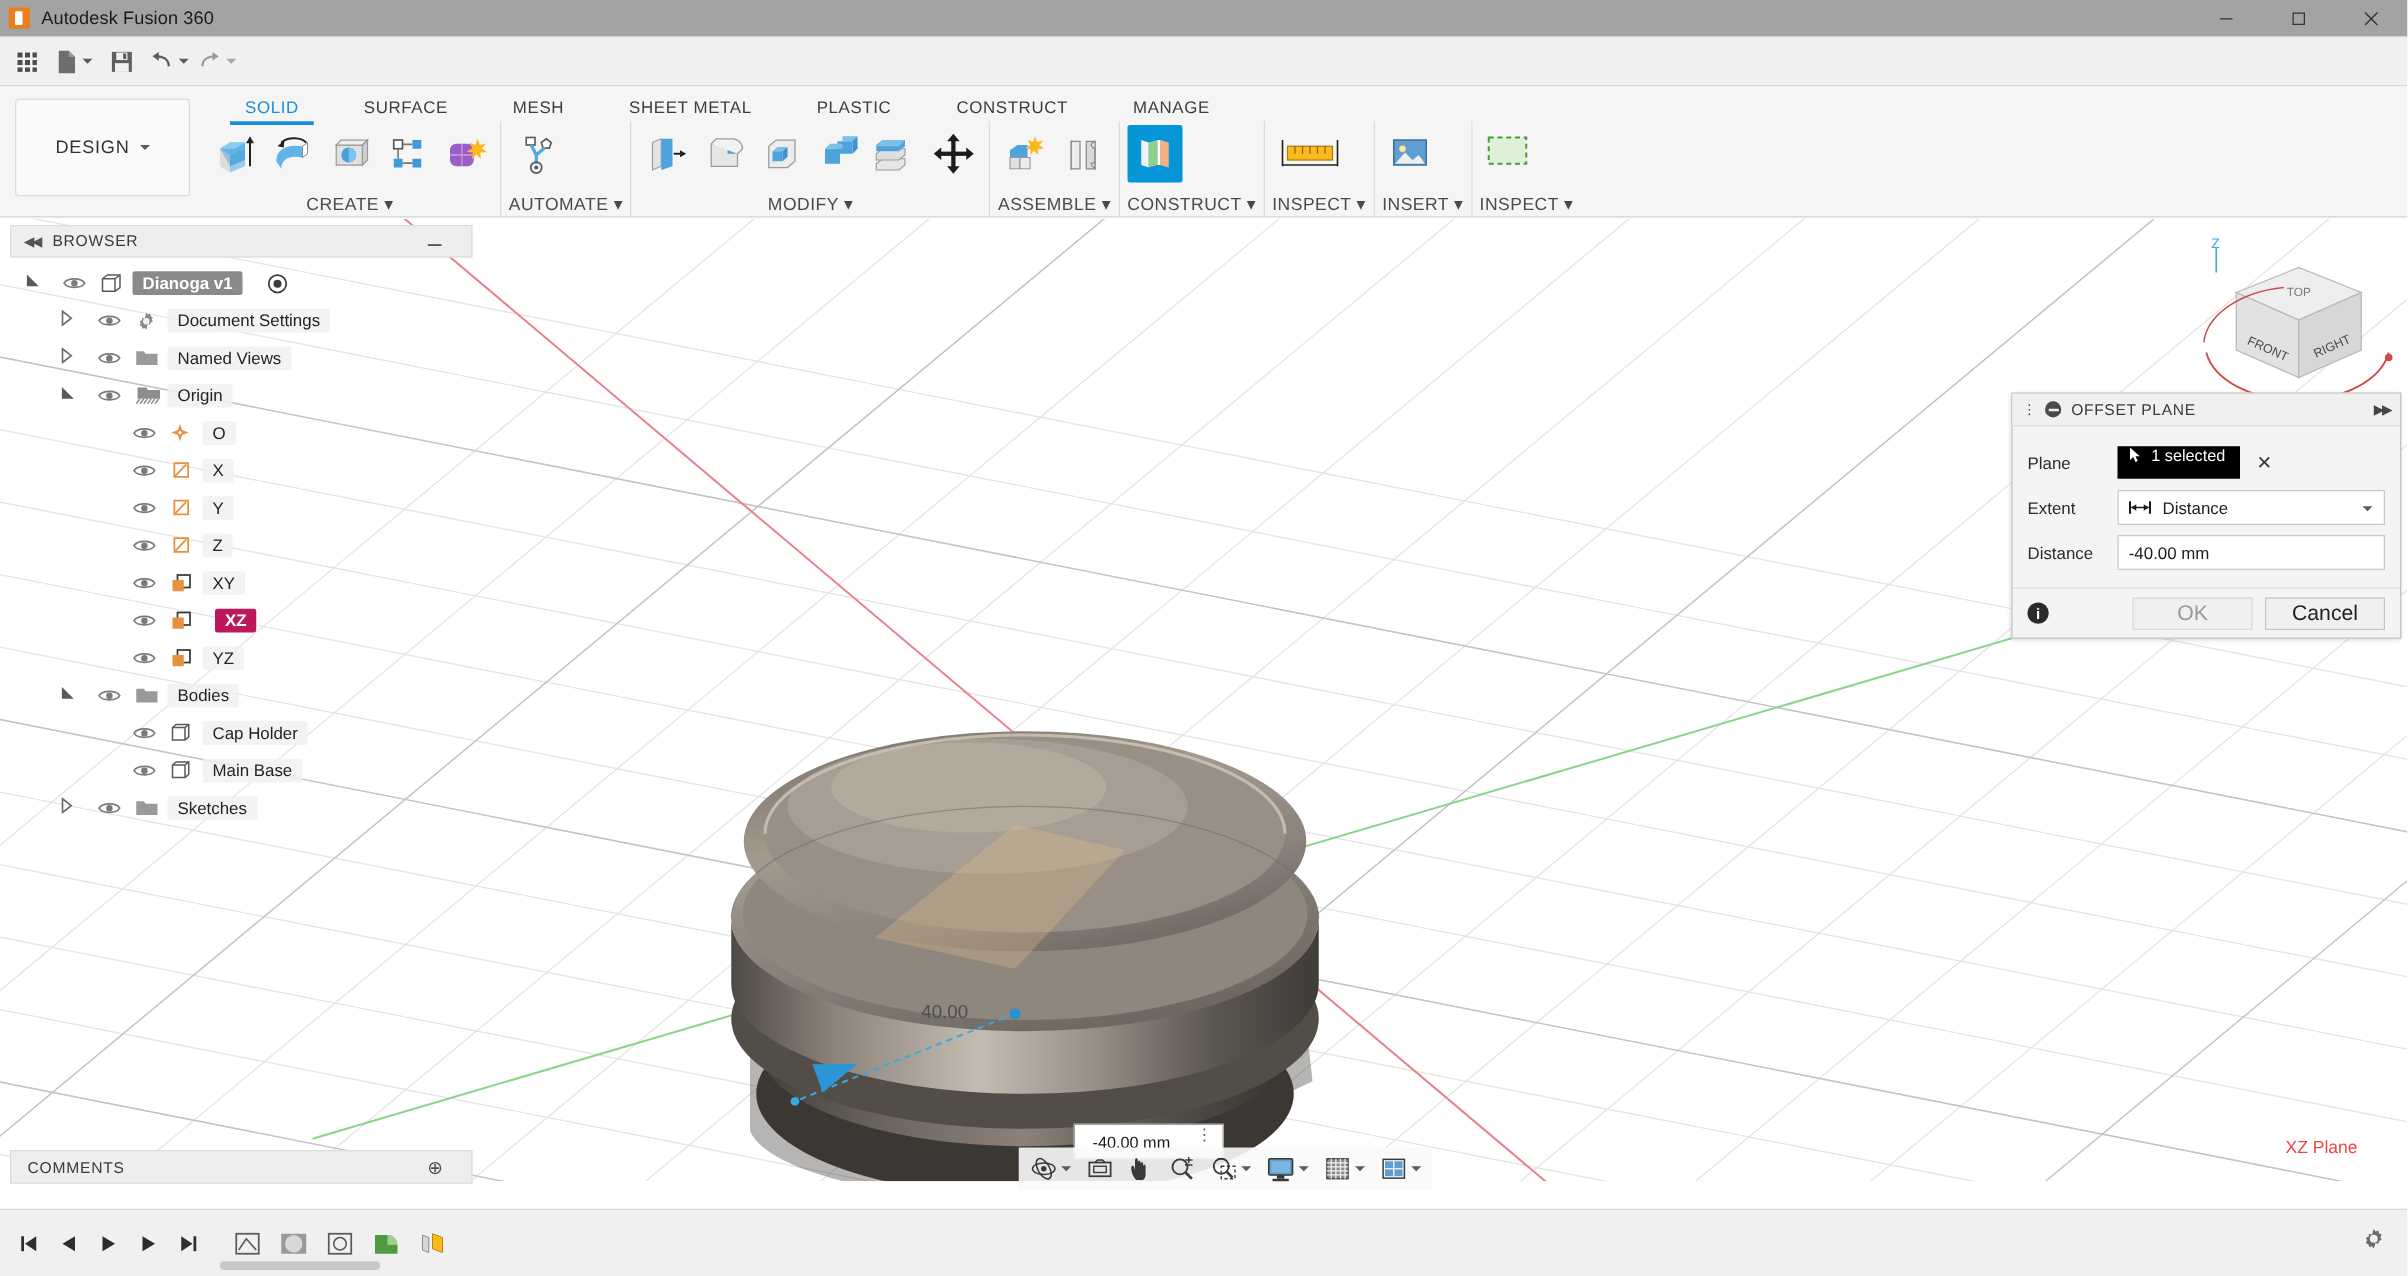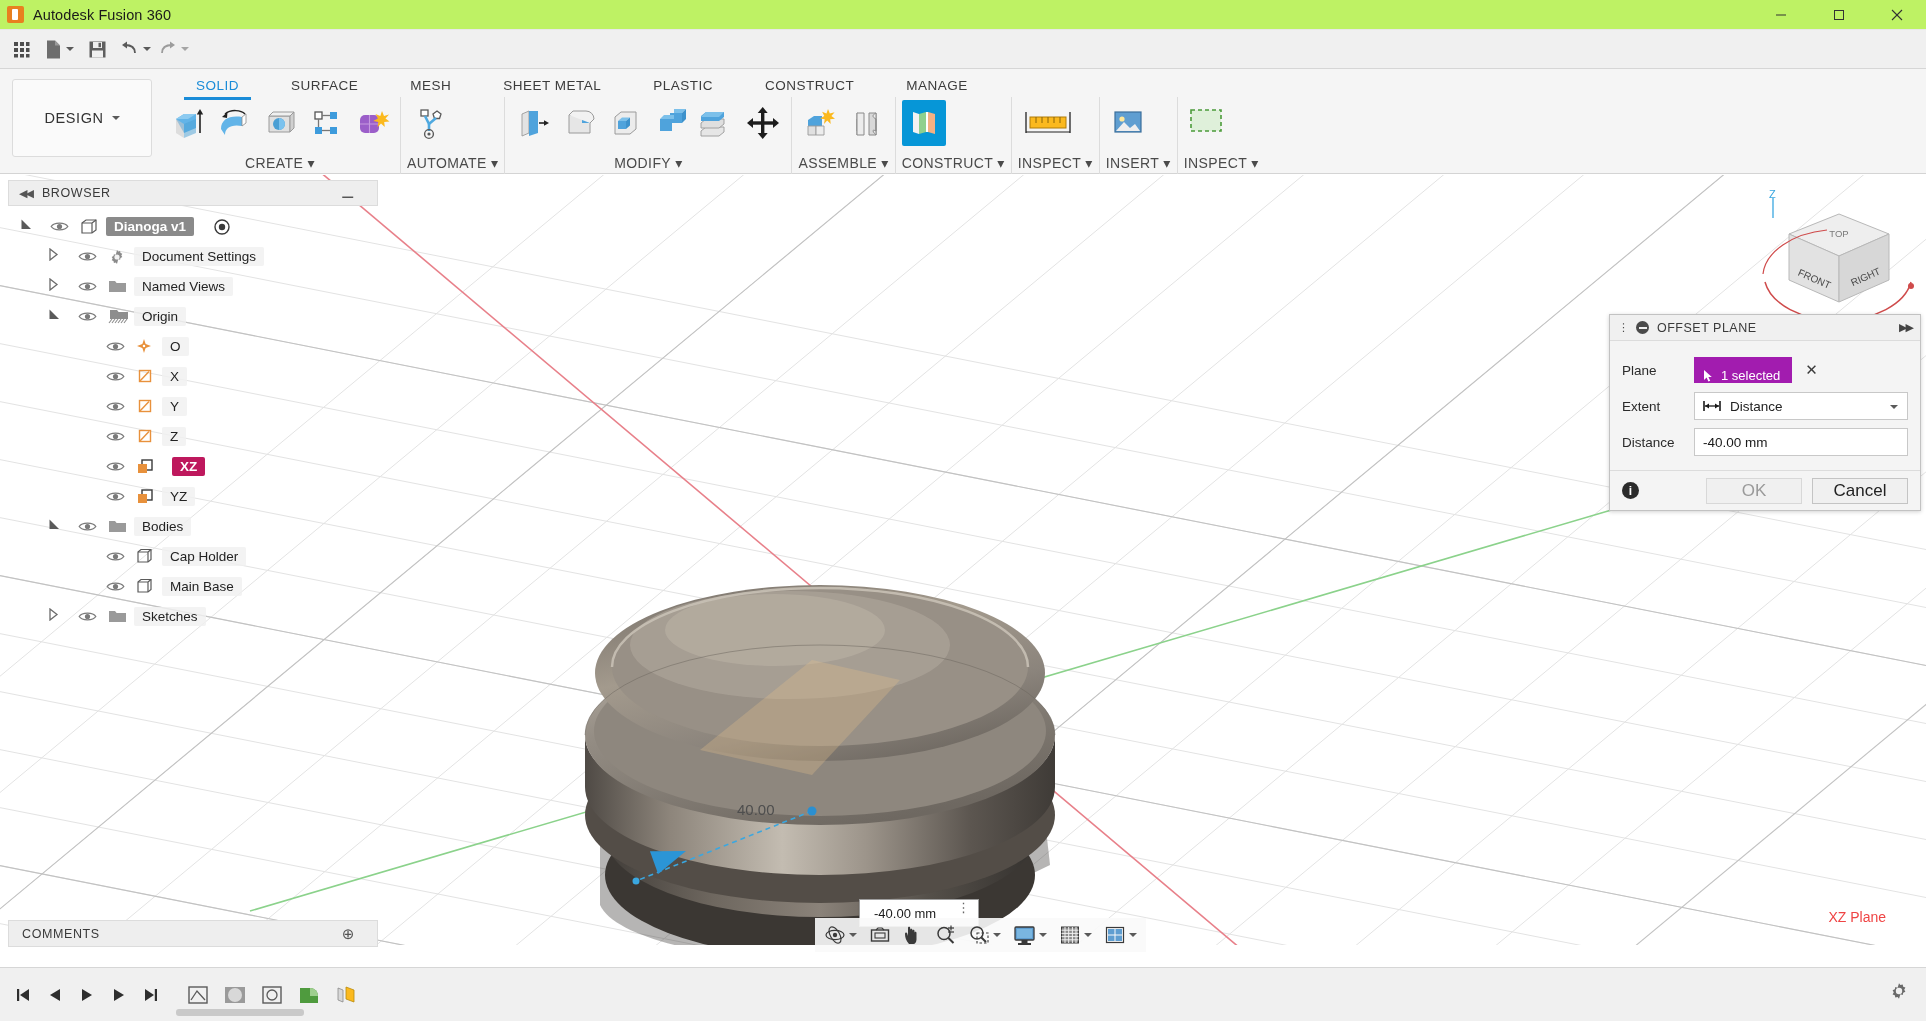--- a/index.html
+++ b/index.html
@@ -9,21 +9,21 @@
     overflow: hidden;
     font-family: "Liberation Sans", sans-serif;
     background: #ffffff;
     -webkit-font-smoothing: antialiased;
   }
   #app { position: relative; width: 1926px; height: 1021px; }
 
   
   .titlebar {
     position: absolute; top: 0; left: 0; width: 1926px; height: 30px;
-    background: #bef264; display: flex; align-items: center;
+    background: #a3a3a3; display: flex; align-items: center;
     border-bottom: 1px solid #e8e8e8;
   }
   .tb-icon { width: 17px; height: 17px; margin-left: 7px; margin-right: 9px;
     background: #e8801f; border-radius: 2px; position: relative; }
   .tb-icon:after { content:""; position:absolute; left:5px; top:3px; width:6px; height:11px;
     background:#fff; border-radius:1px; }
   .tb-title { font-size: 14.5px; color: #1a1a1a; letter-spacing: .1px; }
   .tb-winbtns { position: absolute; right: 0; top: 0; height: 30px; display: flex; }
   .tb-winbtn { width: 58px; height: 30px; display:flex; align-items:center; justify-content:center;
     color:#333; font-size: 14px; }
@@ -119,21 +119,21 @@
     font-size:13.5px; color:#222; }
   .dlg-hdr { height:26px; background:#f0f0f0; border-bottom:1px solid #dcdcdc;
     display:flex; align-items:center; gap:8px; padding:0 8px; }
   .dlg-title { font-size:12.5px; color:#3a3a3a; letter-spacing:.5px; }
   .dlg-collapse { width:13px;height:13px;border-radius:50%;background:#4a4a4a; position:relative;}
   .dlg-collapse:after{content:"";position:absolute;left:2.5px;top:5.5px;width:8px;height:2px;background:#f0f0f0;}
   .dlg-expand { margin-left:auto; color:#444; font-size:11px; letter-spacing:-2px; }
   .dlg-body { padding:11px 12px 10px 12px; }
   .drow { display:flex; align-items:center; height:36px; }
   .dlabel { width:72px; font-size:13.5px; color:#2b2b2b; }
-  .sel-chip { background:#a21caf; color:#fff; height:26px; display:flex; align-items:flex-end;
+  .sel-chip { background:#000000; color:#fff; height:26px; display:flex; align-items:flex-start;
     gap:7px; padding:0 12px 0 9px; font-size:13px; }
   .dclear { margin-left:13px; color:#3a3a3a; font-size:15px; }
   .dselect { flex:1; height:28px; background:#fff; border:1px solid #c8c8c8;
     display:flex; align-items:center; gap:8px; padding:0 7px; position:relative; }
   .dinput { flex:1; height:28px; background:#fff; border:1px solid #c8c8c8;
     display:flex; align-items:center; padding:0 8px; font-size:13.5px; color:#1a1a1a; }
   .dlg-foot { border-top:1px solid #dcdcdc; height:40px; display:flex; align-items:center;
     padding:0 12px; gap:10px; }
   .info-ico { width:17px;height:17px;border-radius:50%;background:#2b2b2b;color:#fff;
     font-size:12px;font-weight:bold;display:flex;align-items:center;justify-content:center;}
@@ -791,20 +791,31 @@
         </div>
         <div class="trow">
           <span style="position:absolute;left:98px;top:9px"><svg width="19" height="13" viewBox="0 0 19 13">
               <path d="M1.2 6.5 C4 2, 15 2, 17.8 6.5 C15 11, 4 11, 1.2 6.5 Z" fill="none" stroke="#7a7a7a" stroke-width="1.3"></path>
               <circle cx="9.5" cy="6.5" r="2.6" fill="#7a7a7a"></circle>
             </svg></span>
           <span style="position:absolute;left:128px;top:7px"><svg width="18" height="17" viewBox="0 0 18 17">
               <rect x="6" y="2" width="10" height="10" fill="none" stroke="#3a3a3a" stroke-width="1.4"></rect>
               <rect x="2" y="6" width="9" height="9" fill="#e8913c"></rect>
             </svg></span>
+          <span class="tlabel hl" style="position:absolute;left:154px">XY</span>
+        </div>
+        <div class="trow">
+          <span style="position:absolute;left:98px;top:9px"><svg width="19" height="13" viewBox="0 0 19 13">
+              <path d="M1.2 6.5 C4 2, 15 2, 17.8 6.5 C15 11, 4 11, 1.2 6.5 Z" fill="none" stroke="#7a7a7a" stroke-width="1.3"></path>
+              <circle cx="9.5" cy="6.5" r="2.6" fill="#7a7a7a"></circle>
+            </svg></span>
+          <span style="position:absolute;left:128px;top:7px"><svg width="18" height="17" viewBox="0 0 18 17">
+              <rect x="6" y="2" width="10" height="10" fill="none" stroke="#3a3a3a" stroke-width="1.4"></rect>
+              <rect x="2" y="6" width="9" height="9" fill="#e8913c"></rect>
+            </svg></span>
           <span class="tlabel selblue" style="position:absolute;left:154px">XZ</span>
         </div>
         <div class="trow">
           <span style="position:absolute;left:98px;top:9px"><svg width="19" height="13" viewBox="0 0 19 13">
               <path d="M1.2 6.5 C4 2, 15 2, 17.8 6.5 C15 11, 4 11, 1.2 6.5 Z" fill="none" stroke="#7a7a7a" stroke-width="1.3"></path>
               <circle cx="9.5" cy="6.5" r="2.6" fill="#7a7a7a"></circle>
             </svg></span>
           <span style="position:absolute;left:128px;top:7px"><svg width="18" height="17" viewBox="0 0 18 17">
               <rect x="6" y="2" width="10" height="10" fill="none" stroke="#3a3a3a" stroke-width="1.4"></rect>
               <rect x="2" y="6" width="9" height="9" fill="#e8913c"></rect>

